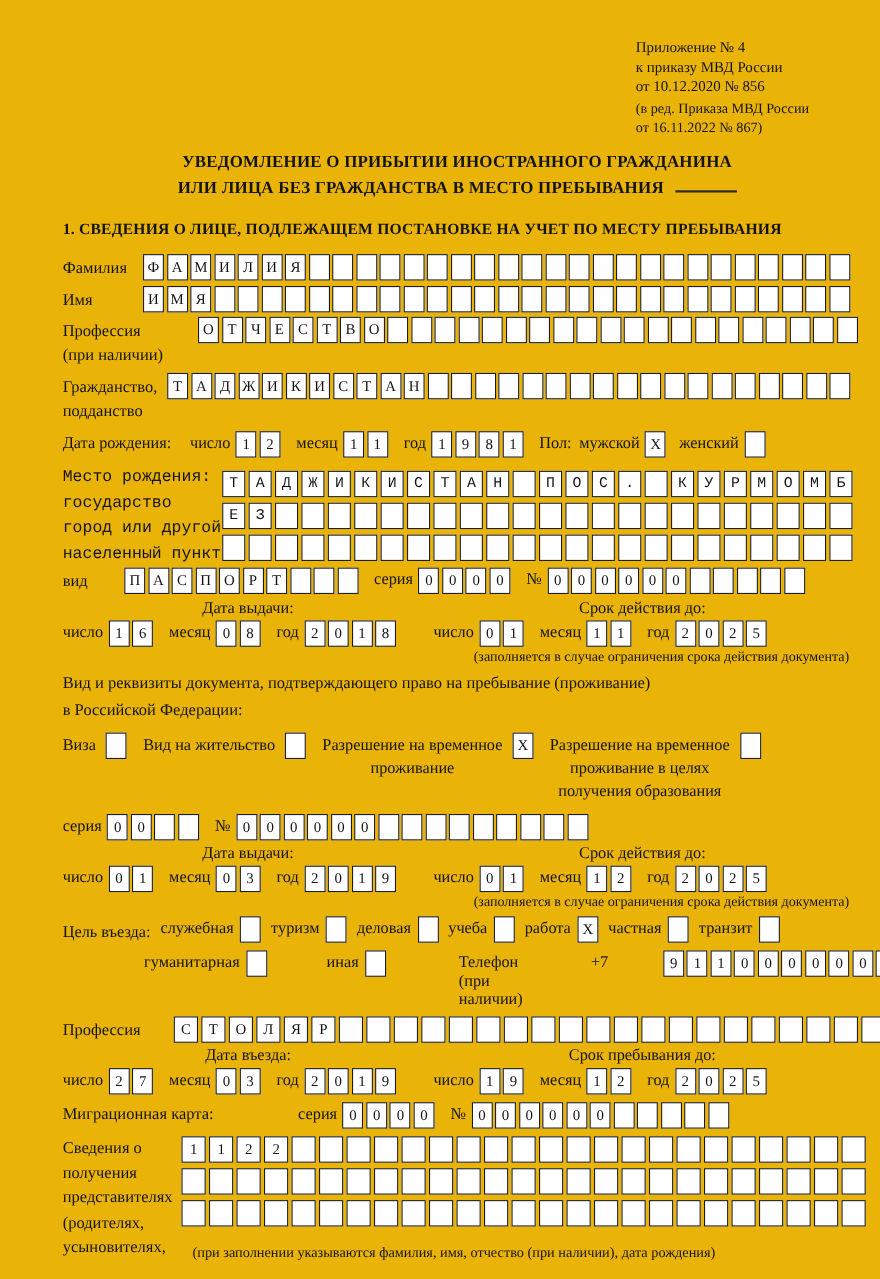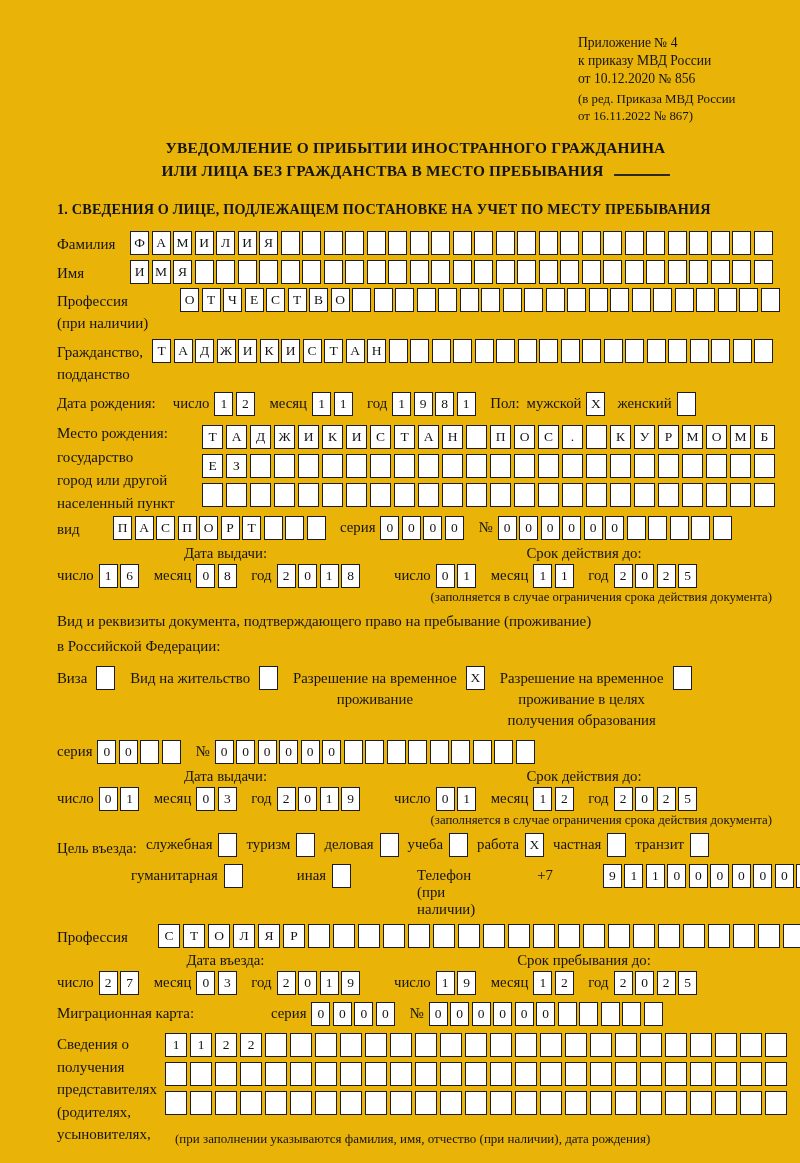--- a/index.html
+++ b/index.html
@@ -29,21 +29,21 @@
     box-sizing:border-box;font-size:13.5px;background:#fff;
   }
   .cell.w2{width:21px;margin-right:3px;}
   .cell.w3{width:22px;margin-right:3px;}
   .cell.cb{margin:0;}
   .dword{font-size:14.8px;margin:0 5px 0 12px;padding-top:3px;flex:none;}
   .dword.first{margin-left:0;}
   
   .bd-row{display:flex;align-items:flex-start;margin:7px 0 6px;}
   
-  .bp{display:flex;align-items:center;margin-bottom:1px;}
+  .bp{display:flex;align-items:flex-end;margin-bottom:1px;font-family:Liberation Mono, monospace;}
   .bp-label{width:145px;flex:none;font-size:15px;line-height:1.55;}
   .bp-rows .cells{margin-bottom:5px;}
   
   .doc-head{text-align:center;font-weight:bold;font-size:14.4px;margin:1px 0 5px;}
   
   .dates{display:flex;margin-top:3px;}
   .dg-l{width:47%;flex:none;}
   .dg-r{width:53%;flex:none;}
   .dlabel{text-align:center;font-size:14.8px;margin-bottom:2px;}
   .dcells{display:flex;align-items:flex-start;}

